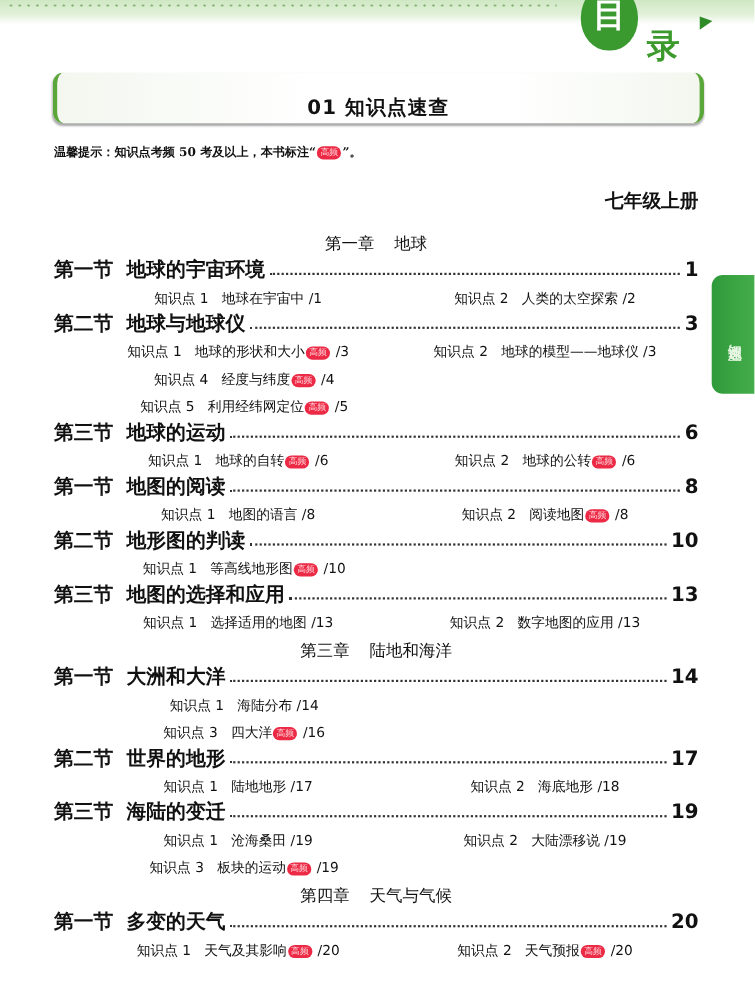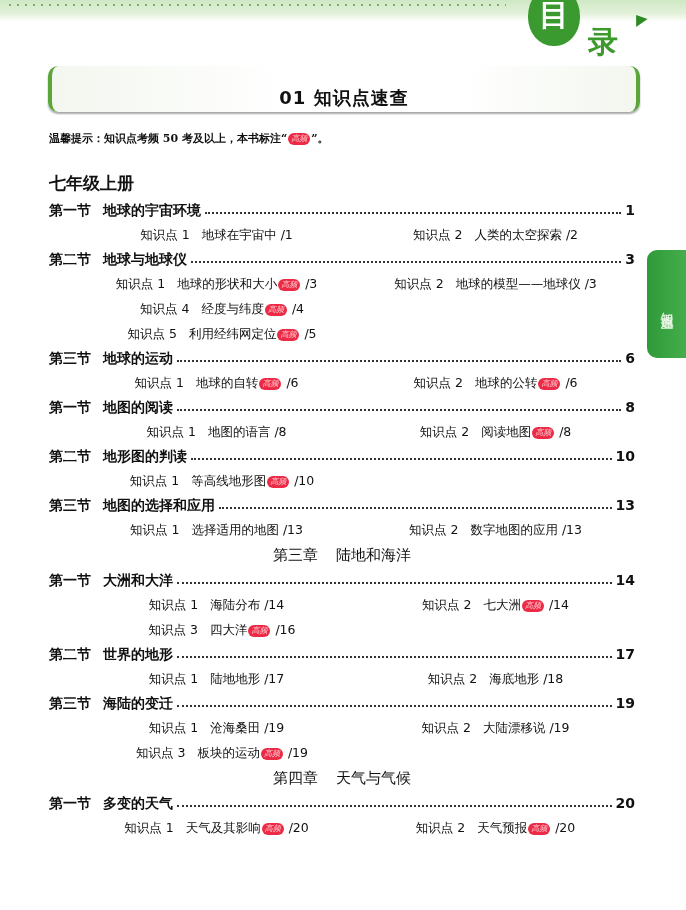--- a/index.html
+++ b/index.html
@@ -43,34 +43,34 @@
     display: flex; align-items: center; justify-content: center;
   }
   .title-bar span { font-size: 18px; font-weight: bold; letter-spacing: 1px; margin-top: 18px; }
   .tip {
     position: absolute; left: 49px; top: 131px; font-size: 11px; font-weight: bold;
     font-family: "DejaVu Serif", "Liberation Serif", serif;
   }
   .badge {
     display: inline-block; background: #ec2a45; color: #ffd0d6; border-radius: 8px;
     font-size: 8px; line-height: 12px; padding: 0 3px; height: 12px; vertical-align: middle;
-    margin: 0 1px; font-weight: normal; font-style: italic;
+    margin: 0 1px; font-weight: normal;
   }
   .side-tab {
     position: absolute; left: 647px; top: 250px; width: 39px; height: 108px;
     background: linear-gradient(90deg, #2f9a3b, #45ad4a);
     border-radius: 10px 0 0 10px;
     color: #e8f6e4; font-size: 13px; writing-mode: vertical-rl; text-orientation: upright;
     display: flex; align-items: center; justify-content: center; letter-spacing: 1px;
   }
   .toc { position: absolute; left: 49px; top: 168px; width: 586px; }
-  .volume { text-align: left; font-size: 17px; font-weight: bold; height: 30px; line-height: 30px; margin-bottom: 0; }
+  .volume { text-align: right; font-size: 17px; font-weight: bold; height: 30px; line-height: 30px; margin-bottom: 10px; }
   .chapter { text-align: center; font-size: 15px; height: 26px; line-height: 26px; }
   .chapter span + span { margin-left: 18px; }
-  .section { display: flex; align-items: baseline; height: 24px; line-height: 24px; font-size: 14px; font-weight: bold; text-align: right; }
+  .section { display: flex; align-items: baseline; height: 24px; line-height: 24px; font-size: 18px; font-weight: bold; text-align: right; }
   .section .sec-num { margin-right: 12px; }
   .section .dots {
     flex: 1; margin: 0 4px; border-bottom: 2px dotted #333; height: 0; align-self: center; position: relative; top: 3px;
   }
   .section .page { font-weight: bold; }
   .kp-row { display: flex; height: 25px; line-height: 25px; font-size: 12.5px; padding-left: 28px; }
   .kp { width: 290px; white-space: nowrap; text-align: center; }
   .kp .kp-num { margin-right: 12px; }
 </style>
 </head>
@@ -91,20 +91,21 @@
 </div>
 
 <div class="tip">
   <span>温馨提示：知识点考频 50 考及以上，本书标注“</span><span class="badge">高频</span><span>”。</span>
 </div>
 
 <div class="side-tab">知识点速查</div>
 
 <div class="toc" id="toc">
   <div class="volume">七年级上册</div>
+<div class="chapter"><span>第一章</span><span>地球</span></div>
     <div class="section">
       <span class="sec-num">第一节</span>
       <span class="sec-title">地球的宇宙环境</span>
       <span class="dots"></span>
       <span class="page">1</span>
     </div>
     <div class="kp-row">
       <div class="kp"><span class="kp-num">知识点 1</span><span>地球在宇宙中</span> <span>/1</span></div>
       <div class="kp"><span class="kp-num">知识点 2</span><span>人类的太空探索</span> <span>/2</span></div>
     </div>
@@ -165,21 +166,20 @@
     </div>
     <div class="chapter"><span>第三章</span><span>陆地和海洋</span></div>
     <div class="section">
       <span class="sec-num">第一节</span>
       <span class="sec-title">大洲和大洋</span>
       <span class="dots"></span>
       <span class="page">14</span>
     </div>
     <div class="kp-row">
       <div class="kp"><span class="kp-num">知识点 1</span><span>海陆分布</span> <span>/14</span></div>
-      <div class="kp"><span class="kp-num">知识点 2</span><span>七大洲</span><span class="badge">高频</span> <span>/14</span></div>
     </div>
     <div class="kp-row">
       <div class="kp"><span class="kp-num">知识点 3</span><span>四大洋</span><span class="badge">高频</span> <span>/16</span></div>
     </div>
     <div class="section">
       <span class="sec-num">第二节</span>
       <span class="sec-title">世界的地形</span>
       <span class="dots"></span>
       <span class="page">17</span>
     </div>

